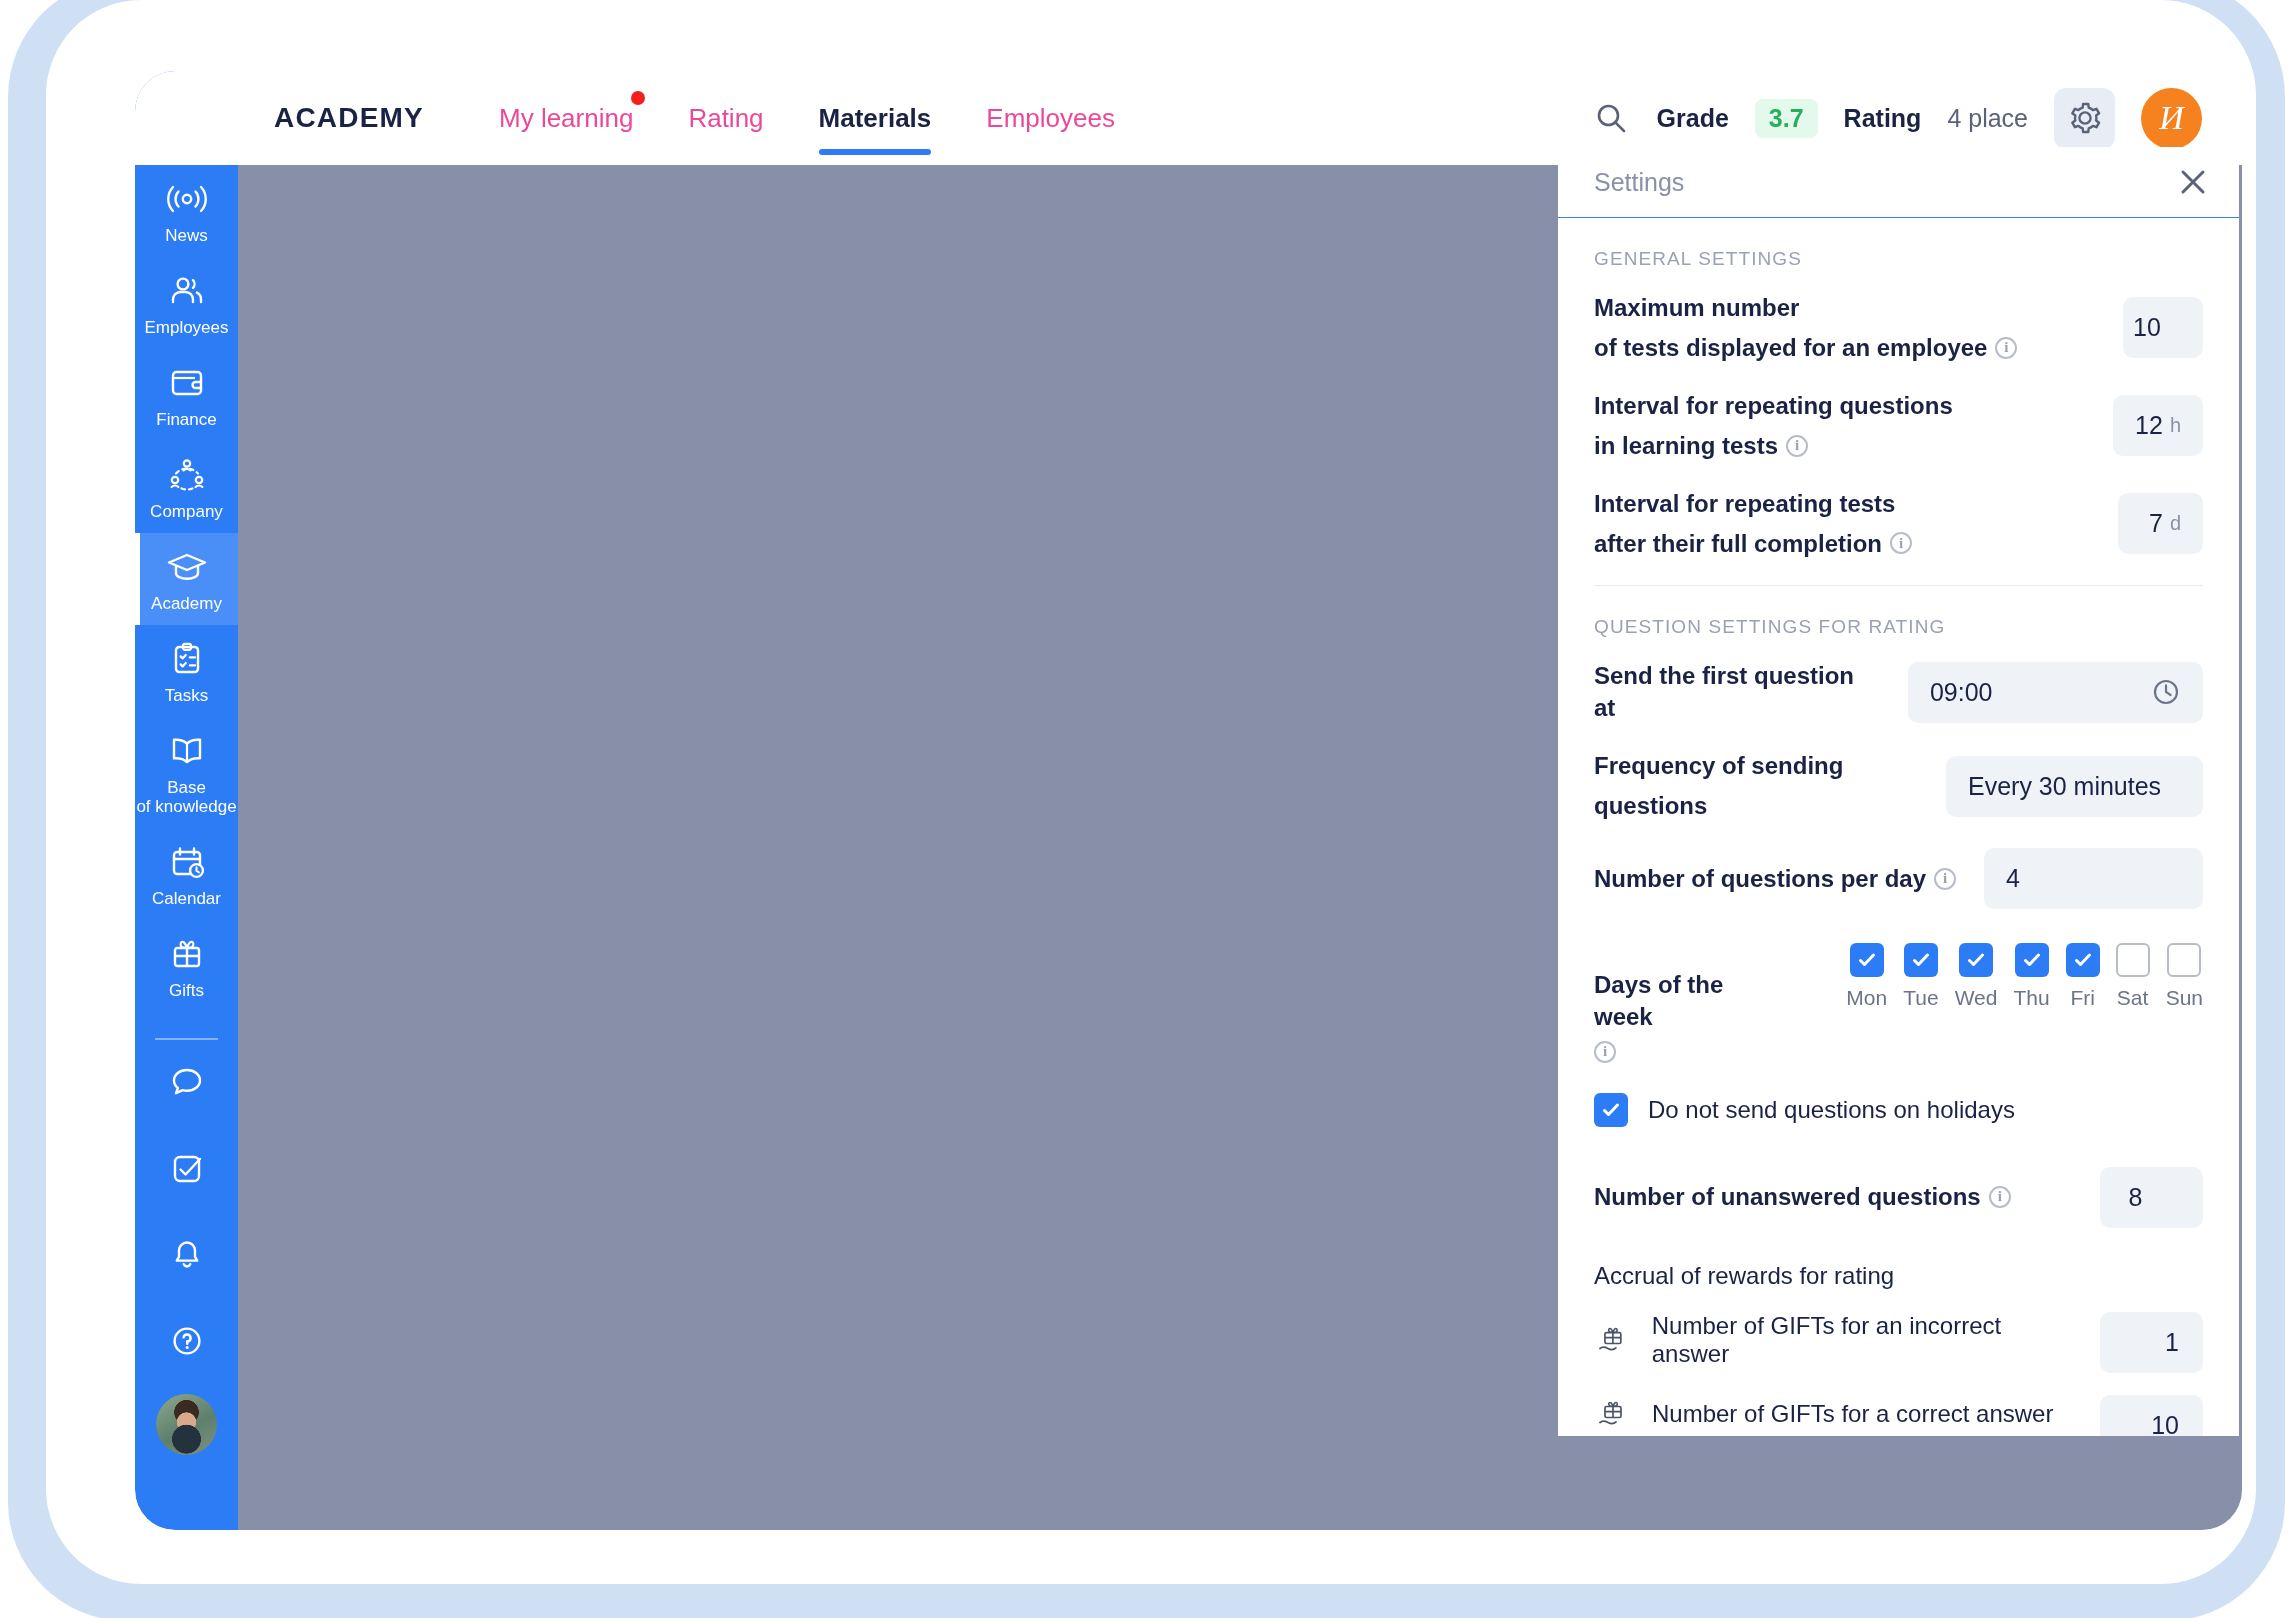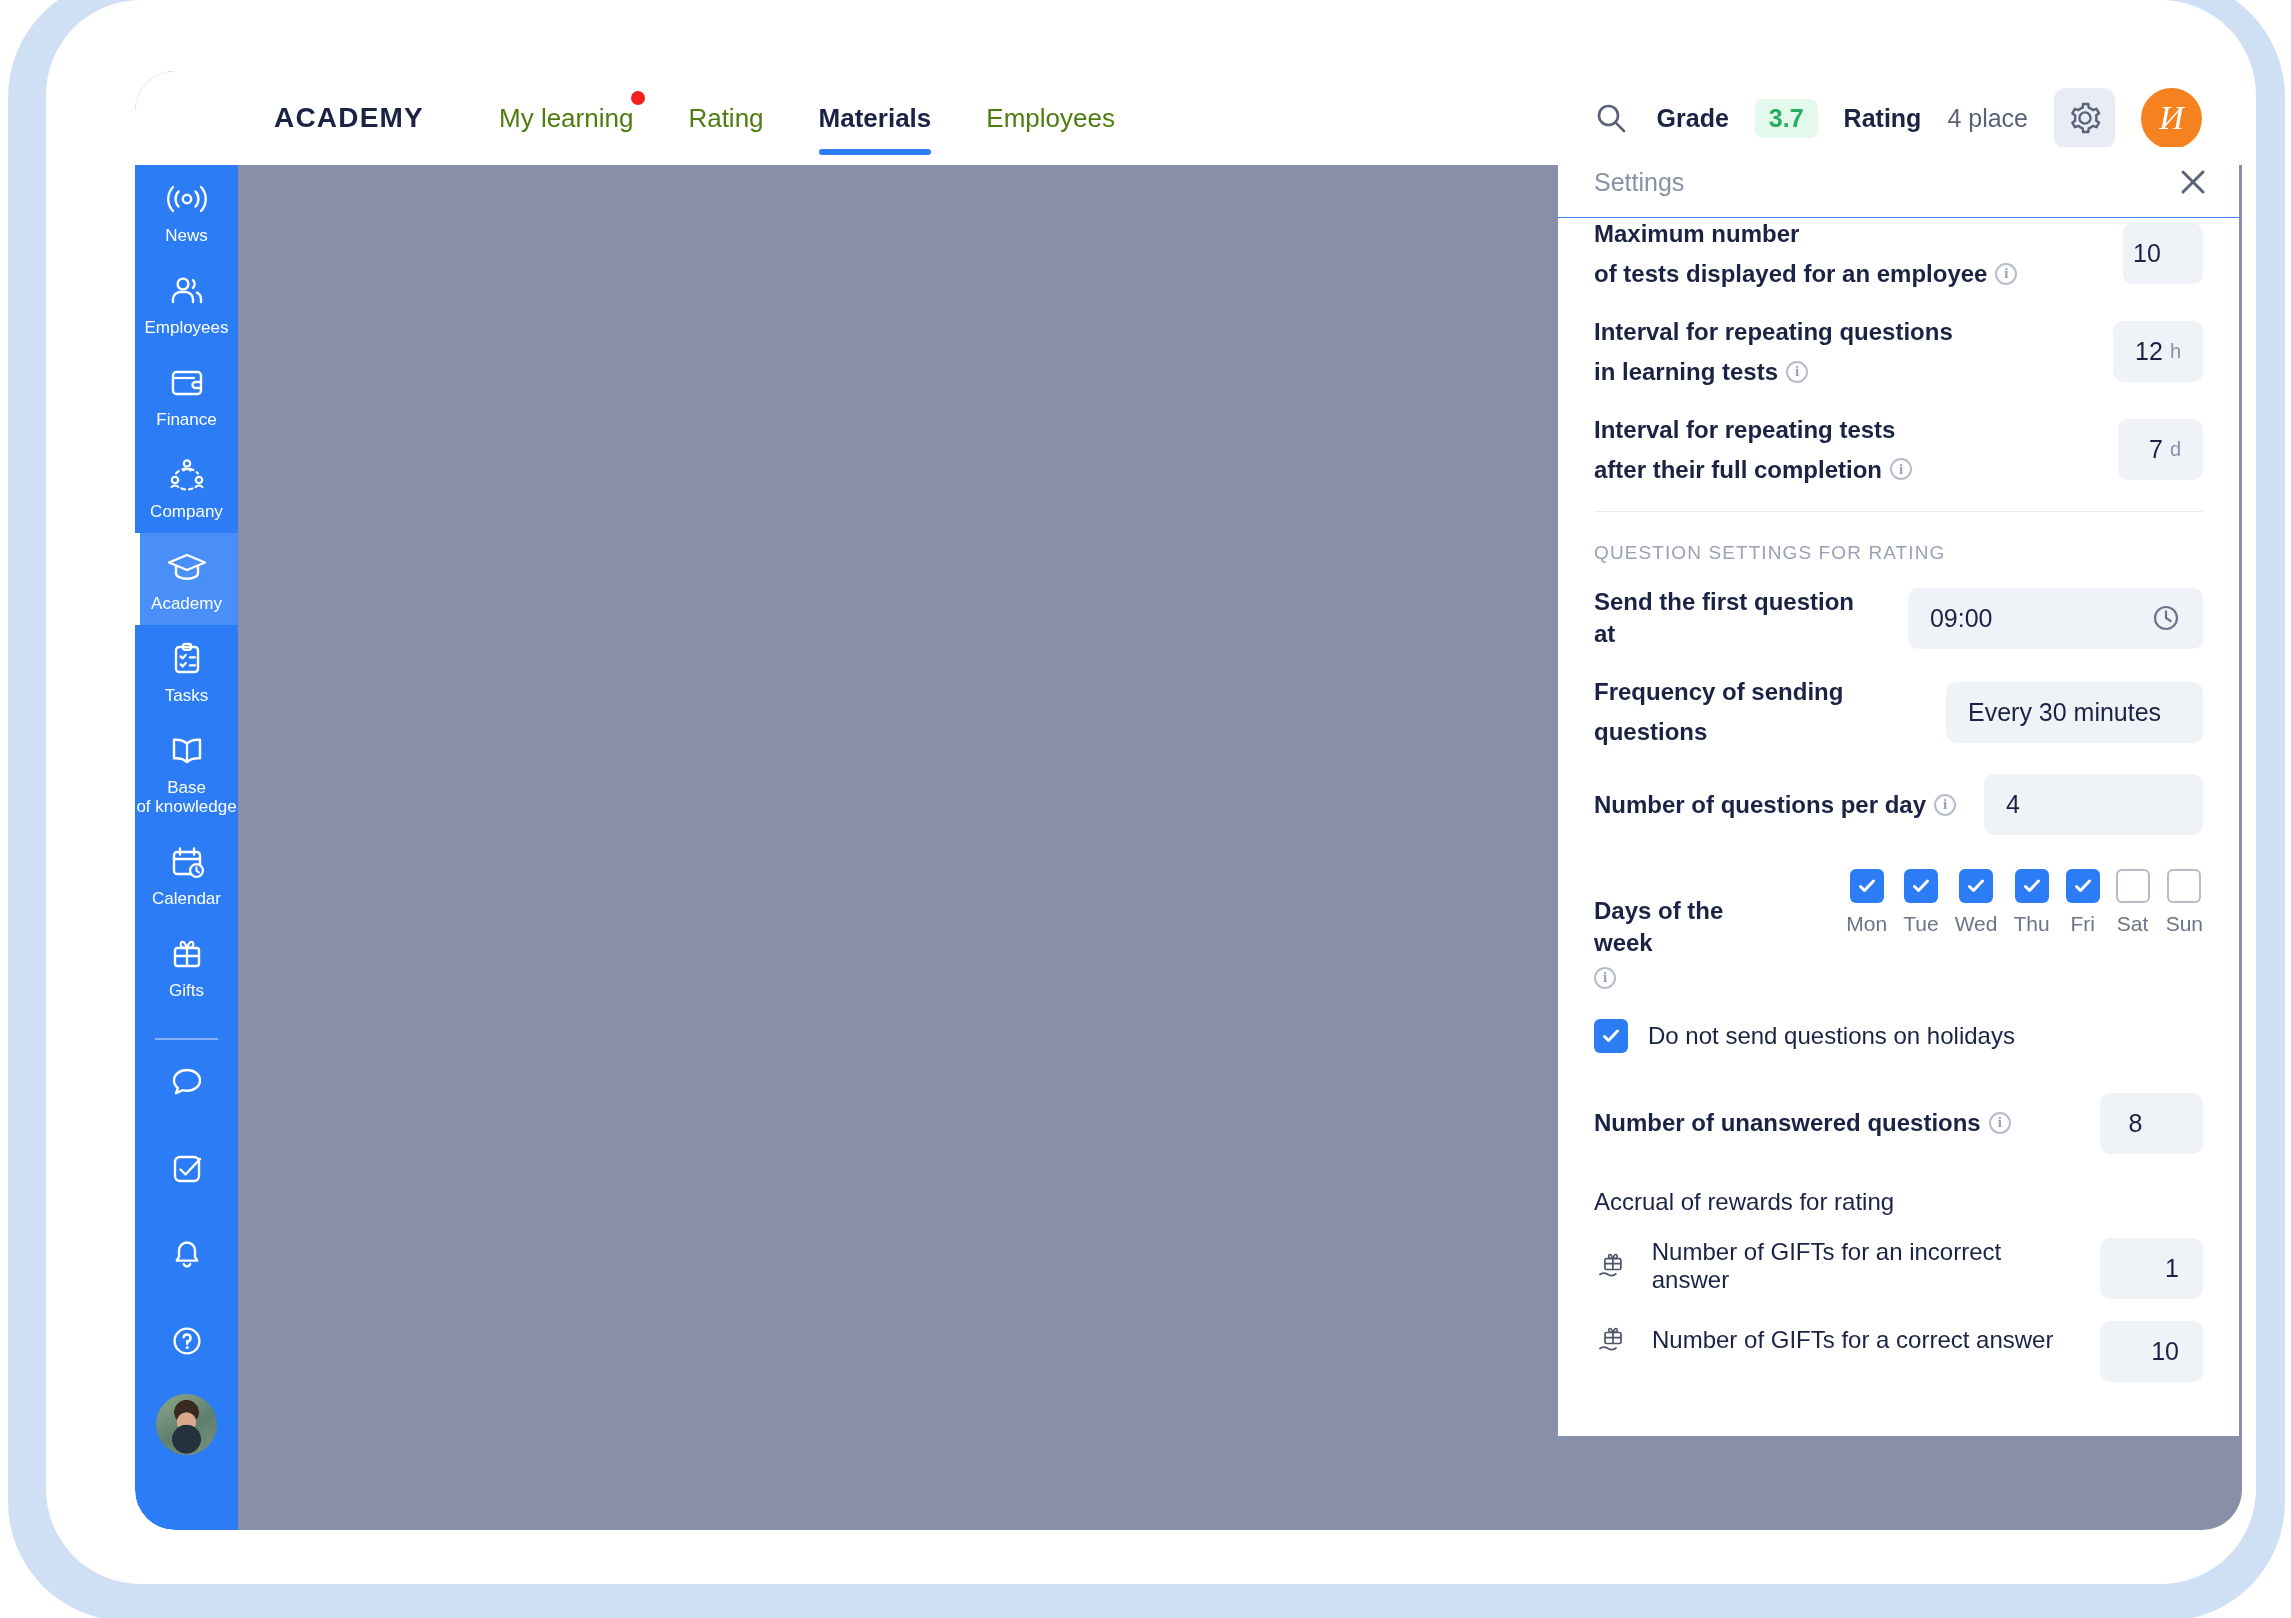--- a/index.html
+++ b/index.html
@@ -54,21 +54,21 @@
     font-size: 28px; font-weight: bold; letter-spacing: 1.2px;
     color: #1b2345;
   }
   #nav-tabs {
     position: absolute; left: 364px; top: 0; height: 94px;
     display: flex; align-items: center; gap: 55px;
   }
   .nav-tab {
     position: relative; height: 94px;
     display: flex; align-items: center;
-    font-size: 26px; color: #4d7c0f; cursor: pointer;
+    font-size: 26px; color: #ec4899; cursor: pointer;
     white-space: nowrap;
   }
   .nav-tab.active { color: #1b2345; font-weight: bold; }
   .nav-tab.active::after {
     content: ""; position: absolute; left: 0; right: 0; bottom: 10px;
     height: 6px; background: #2b7cf5; border-radius: 3px;
   }
   .tab-dot {
     position: absolute; right: -12px; top: 20px;
     width: 14px; height: 14px; border-radius: 50%;
@@ -436,20 +436,21 @@
           <span id="close-button">
             <svg width="32" height="32" viewBox="0 0 32 32">
               <path d="M6 6l20 20M26 6L6 26" stroke="#5a6277" stroke-width="3" stroke-linecap="round"></path>
             </svg>
           </span>
         </div>
 
         <div id="panel-body">
 
           <section class="section">
+            <div class="section-title">GENERAL SETTINGS</div>
 
             <div class="row">
               <div class="row-label">
                 <span class="lbl-text">Maximum number</span>
                   <br>
                 <span class="lbl-text">of tests displayed for an employee</span>
                 <span class="info-icon">i</span>
               </div>
               <div class="field field-sm">
                 <span>10</span>

